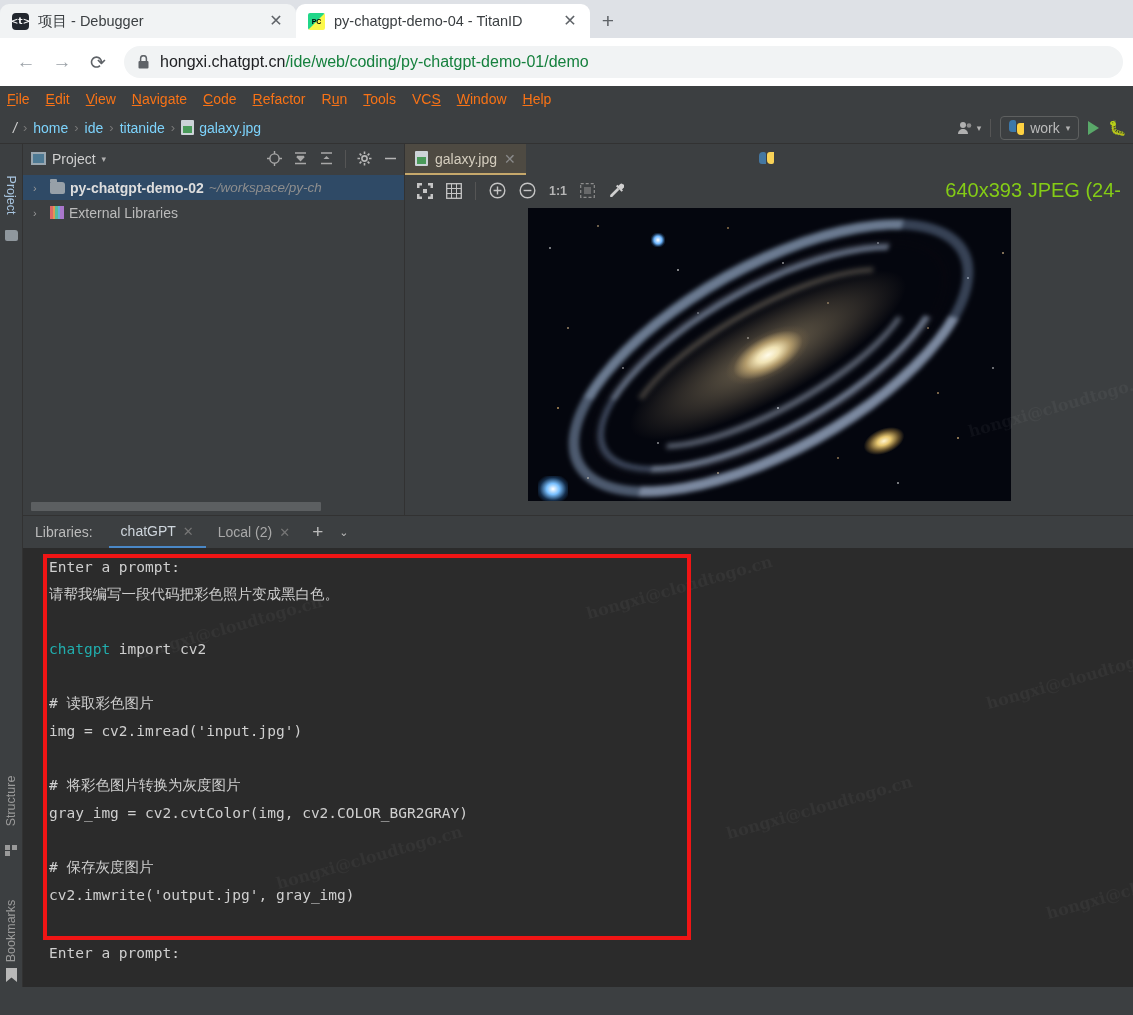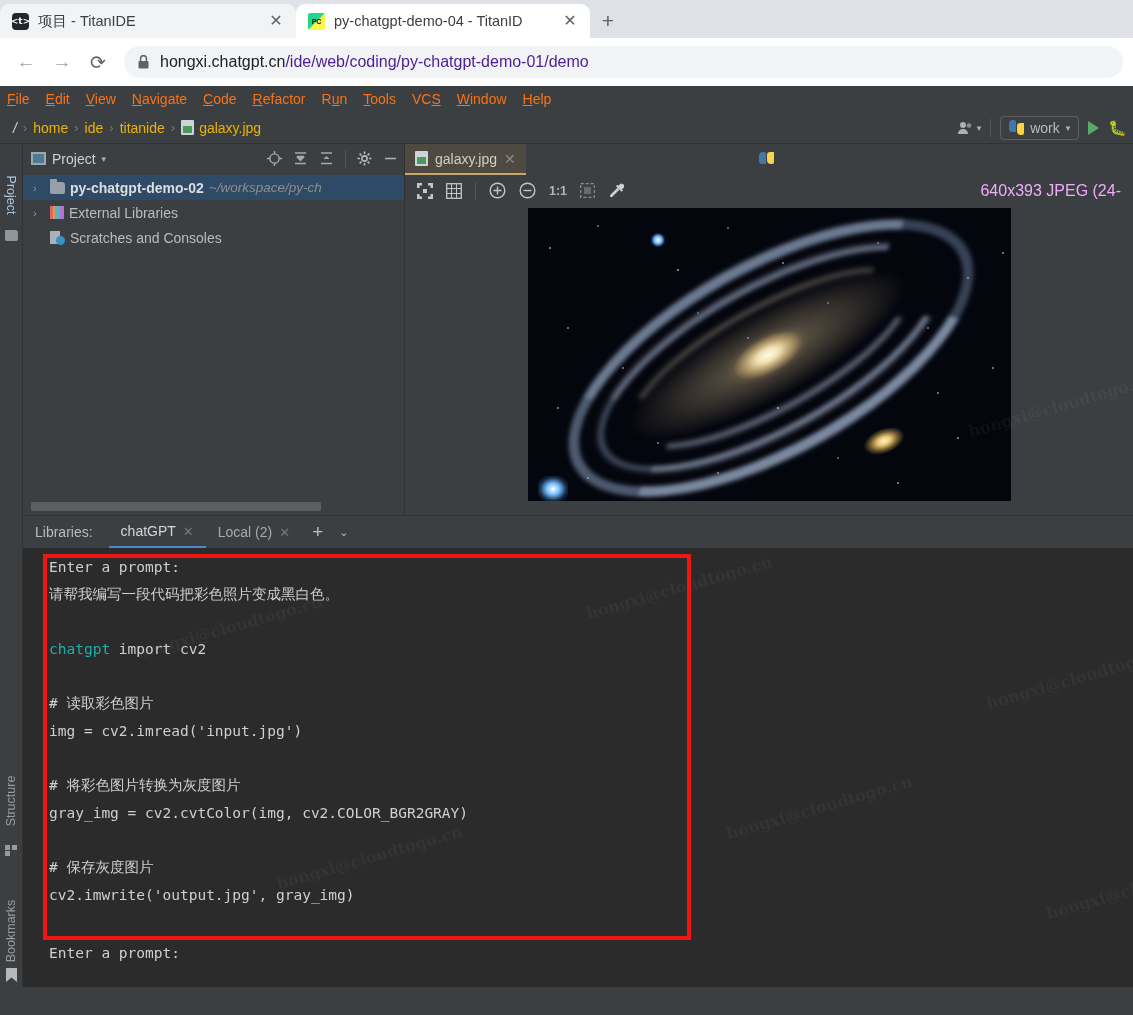--- a/index.html
+++ b/index.html
@@ -67,21 +67,21 @@
   .nav-btn.back { color: #9aa0a6; }
   .omnibox {
     flex: 1; height: 32px; background: #f1f3f4;
     border-radius: 16px; display: flex; align-items: center;
     padding: 0 14px; gap: 11px; margin-left: 6px;
   }
   .omnibox .url {
     font-size: 16px; color: #202124;
     white-space: nowrap; overflow: hidden;
   }
-  .omnibox .url .dim { color: #4c1d95; }
+  .omnibox .url .dim { color: #15803d; }
 
   
   .ide {
     position: absolute; top: 86px; left: 0;
     width: 1133px; height: 929px;
     background: #3c3f41; color: #bbbbbb;
     font-size: 13.5px;
   }
 
   .menubar {
@@ -92,21 +92,21 @@
   .menu-item { color: #f97316; font-size: 14px; white-space: nowrap; }
   .menu-item u { text-decoration: underline; }
 
   .navbar {
     height: 32px; display: flex; align-items: center;
     padding-left: 10px; background: #3c3f41;
     border-bottom: 1px solid #323232;
   }
   .crumbs { display: flex; align-items: center; gap: 1px; flex: 1; }
   .crumb {
-    font-size: 14px; color: #eab308;
+    font-size: 14px; color: #7dd3fc;
     display: flex; align-items: center; gap: 5px; padding: 0 3px;
   }
   .crumb-sep { color: #787878; font-size: 13px; padding: 0 2px; }
   .crumb.root { font-style: italic; color: #cfcfcf; }
   .navbar-right { display: flex; align-items: center; gap: 9px; padding-right: 6px; }
   .user-icon { display: flex; align-items: center; gap: 3px; color: #b0b0b0; }
   .vsep { width: 1px; height: 18px; background: #555; }
   .run-config {
     display: flex; align-items: center; gap: 6px;
     border: 1px solid #5e6060; border-radius: 4px;
@@ -227,21 +227,21 @@
     content:""; position:absolute; left:2px; bottom:2px;
     width:9px; height:7px; background:#4a9a5a;
   }
   .etab-close { color: #8d8madd; color: #8a8a8a; font-size: 14px; }
 
   .img-toolbar {
     height: 31px; display: flex; align-items: center;
     gap: 13px; padding: 0 12px; color: #b5b5b5; font-size: 14px;
   }
   .it { display: flex; align-items: center; justify-content: center; text-align: right; }
-  .img-info { margin-left: auto; font-size: 16px; color: #f0abfc; white-space: nowrap; }
+  .img-info { margin-left: auto; font-size: 20px; color: #84cc16; white-space: nowrap; }
 
   .img-view {
     flex: 1; position: relative; overflow: hidden;
     background: #3c3f41; display: flex;
     align-items: flex-start; justify-content: center;
   }
   .galaxy {
     width: 483px; height: 293px; background: #04060e;
     position: relative; overflow: hidden; margin-top: 2px;
   }
@@ -401,21 +401,21 @@
     flex: 0 0 11px;
   }
   .sb-link { color: #b9b9b9; }
 </style>
 </head>
 <body>
 
 <div class="browser-tabbar">
   <div class="btab inactive">
     <span class="favicon-titan">&lt;t&gt;</span>
-    <span class="btab-title">项目 - TitanIDE</span>
+    <span class="btab-title">项目 - Debugger</span>
     <span class="btab-close">✕</span>
   </div>
   <div class="btab active">
     <span class="favicon-pycharm">PC</span>
     <span class="btab-title">py-chatgpt-demo-04 - TitanID</span>
     <span class="btab-close">✕</span>
   </div>
   <div class="newtab">+</div>
 </div>
 
@@ -550,25 +550,20 @@
             <div class="tree-row selected">
               <span class="arrow">›</span>
               <span class="folder-ic"></span>
               <span class="tree-bold">py-chatgpt-demo-02</span>
               <span class="tree-dim">~/workspace/py-ch</span>
             </div>
             <div class="tree-row">
               <span class="arrow">›</span>
               <span class="lib-ic"></span>
               <span>External Libraries</span>
-            </div>
-            <div class="tree-row">
-              <span class="arrow"></span>
-              <span class="scratch-ic"></span>
-              <span>Scratches and Consoles</span>
             </div>
           </div>
 
           <div class="hscroll-wrap">
             <div class="hscroll-track">
               <div class="hscroll-thumb"></div>
             </div>
           </div>
         </div>
 

